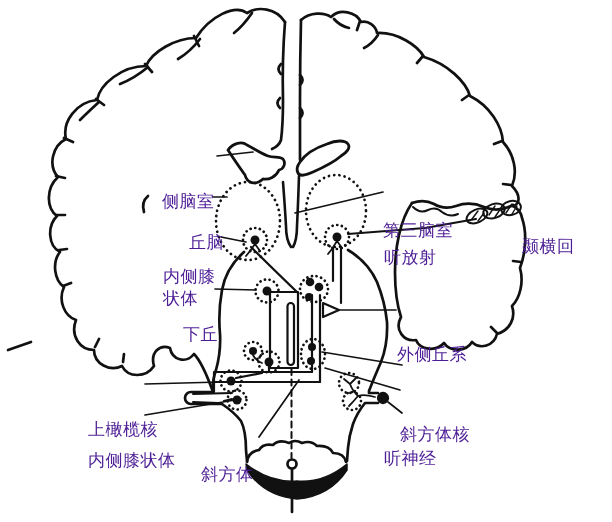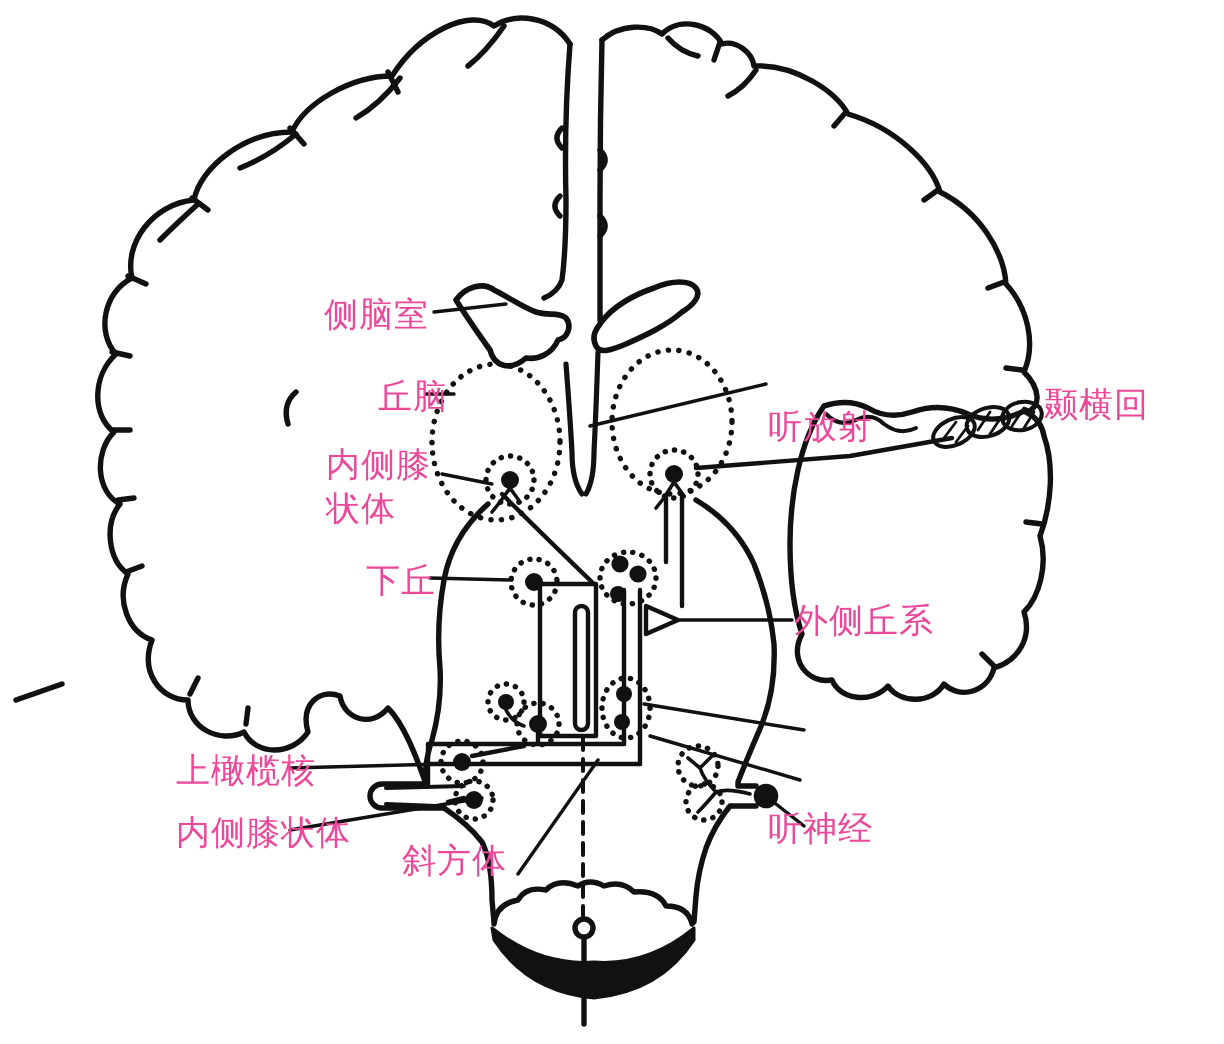--- a/index.html
+++ b/index.html
@@ -2,22 +2,22 @@
 <html><head>
 <meta charset="utf-8">
 <style>
   html,body{margin:0;padding:0;background:#fff;}
   #stage{
     position:relative;width:612px;height:522px;background:#fff;
     font-family:"DejaVu Serif", serif;overflow:hidden;
   }
   #stage svg{position:absolute;left:0;top:0;}
   .lbl{
-    position:absolute;font-size:17px;line-height:1.3;color:#ec4899;
-    letter-spacing:0.5px;white-space:nowrap;
+    position:absolute;font-size:17px;line-height:1.3;color:#4c1d95;
+    letter-spacing:0.5px;white-space:nowrap;margin-top:43px;
   }
   .lbl2{white-space:normal;text-align:left;width:56px;}
 </style>
 </head>
 <body>
 
 <div id="stage">
 
 <svg width="612" height="522" viewBox="0 0 612 522">
   <g stroke="#111" fill="none" stroke-linecap="round" stroke-linejoin="round">
@@ -163,23 +163,25 @@
       <path d="M402,413 L388,402"></path>
       <path d="M145,384 L221,382"></path>
       <path d="M145,415 L241,399"></path>
       <path d="M259,437 L299,380"></path>
     </g>
   </g>
 </svg>
 
 <div class="lbl" style="left:162px;top:147px">侧脑室</div>
 <div class="lbl" style="left:189px;top:188px">丘脑</div>
+<div class="lbl" style="left:383px;top:176px">第三脑室</div>
 <div class="lbl" style="left:384px;top:203px">听放射</div>
 <div class="lbl" style="left:522px;top:192px">颞横回</div>
 <div class="lbl lbl2" style="left:163px;top:222px">内侧膝状体</div>
 <div class="lbl" style="left:183px;top:280px">下丘</div>
 <div class="lbl" style="left:397px;top:300px">外侧丘系</div>
+<div class="lbl" style="left:400px;top:380px">斜方体核</div>
 <div class="lbl" style="left:384px;top:404px">听神经</div>
 <div class="lbl" style="left:88px;top:375px">上橄榄核</div>
 <div class="lbl" style="left:88px;top:406px">内侧膝状体</div>
 <div class="lbl" style="left:201px;top:420px">斜方体</div>
 
 </div>
 
 </body></html>

